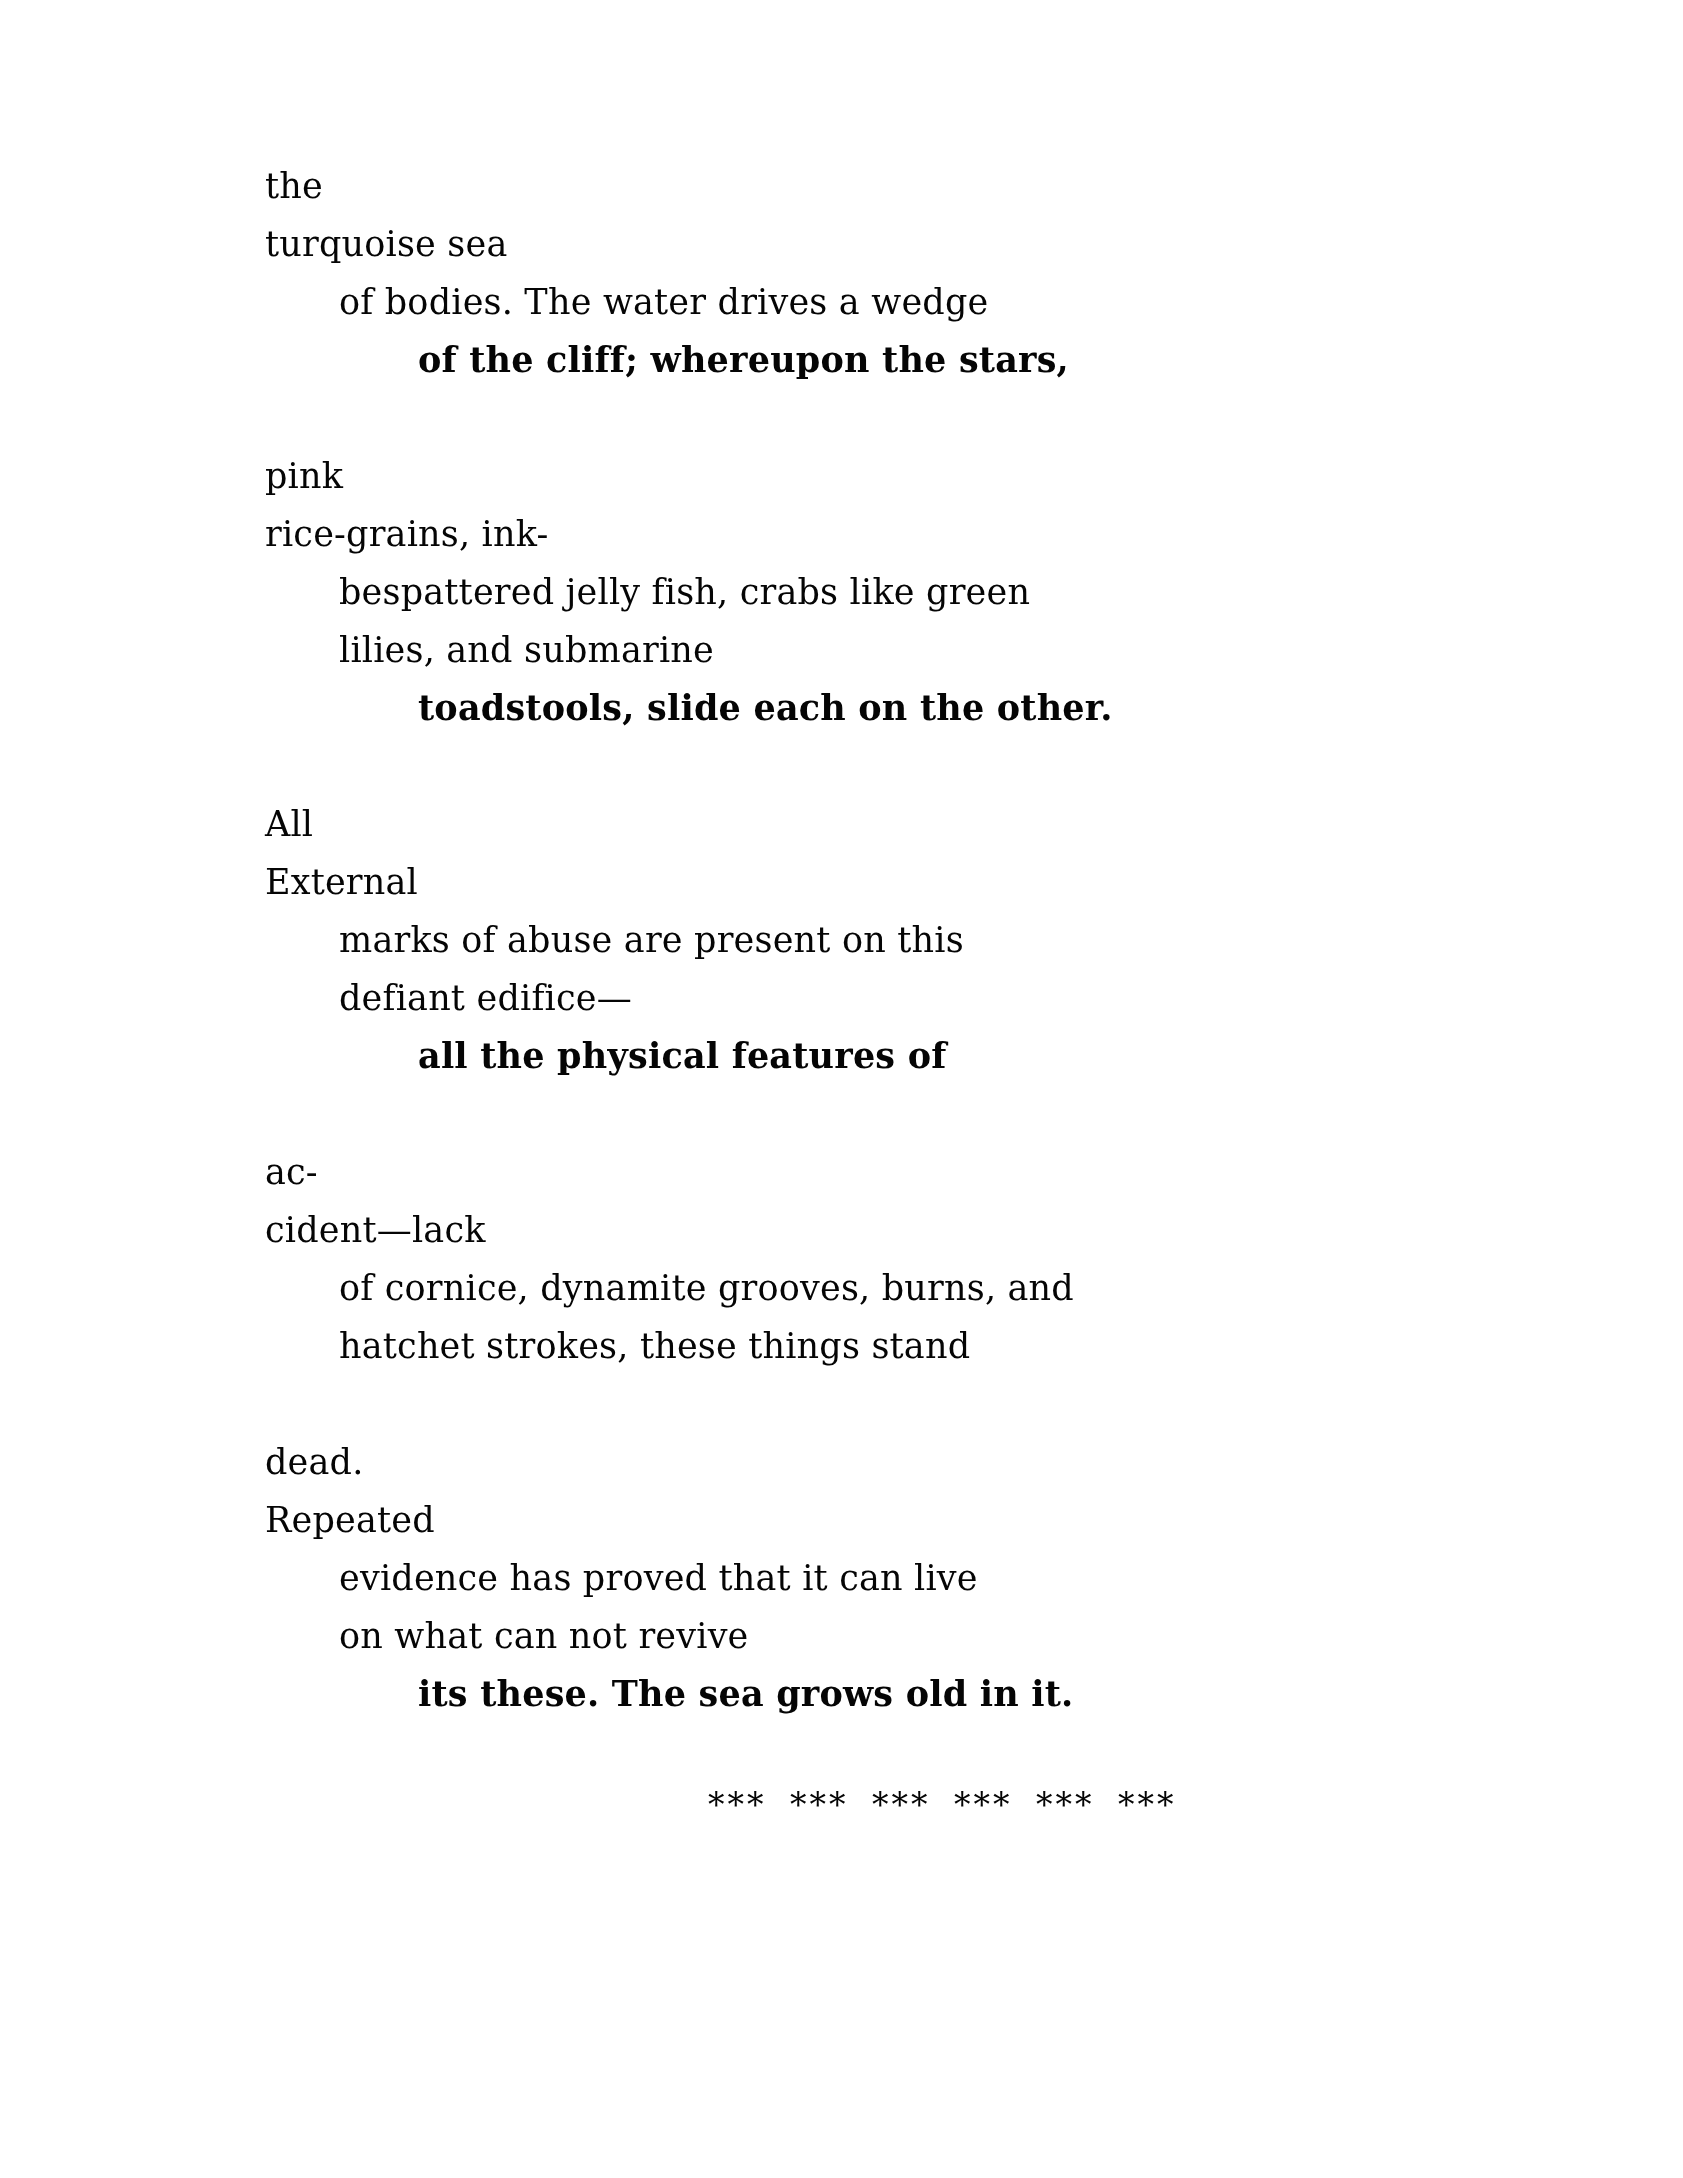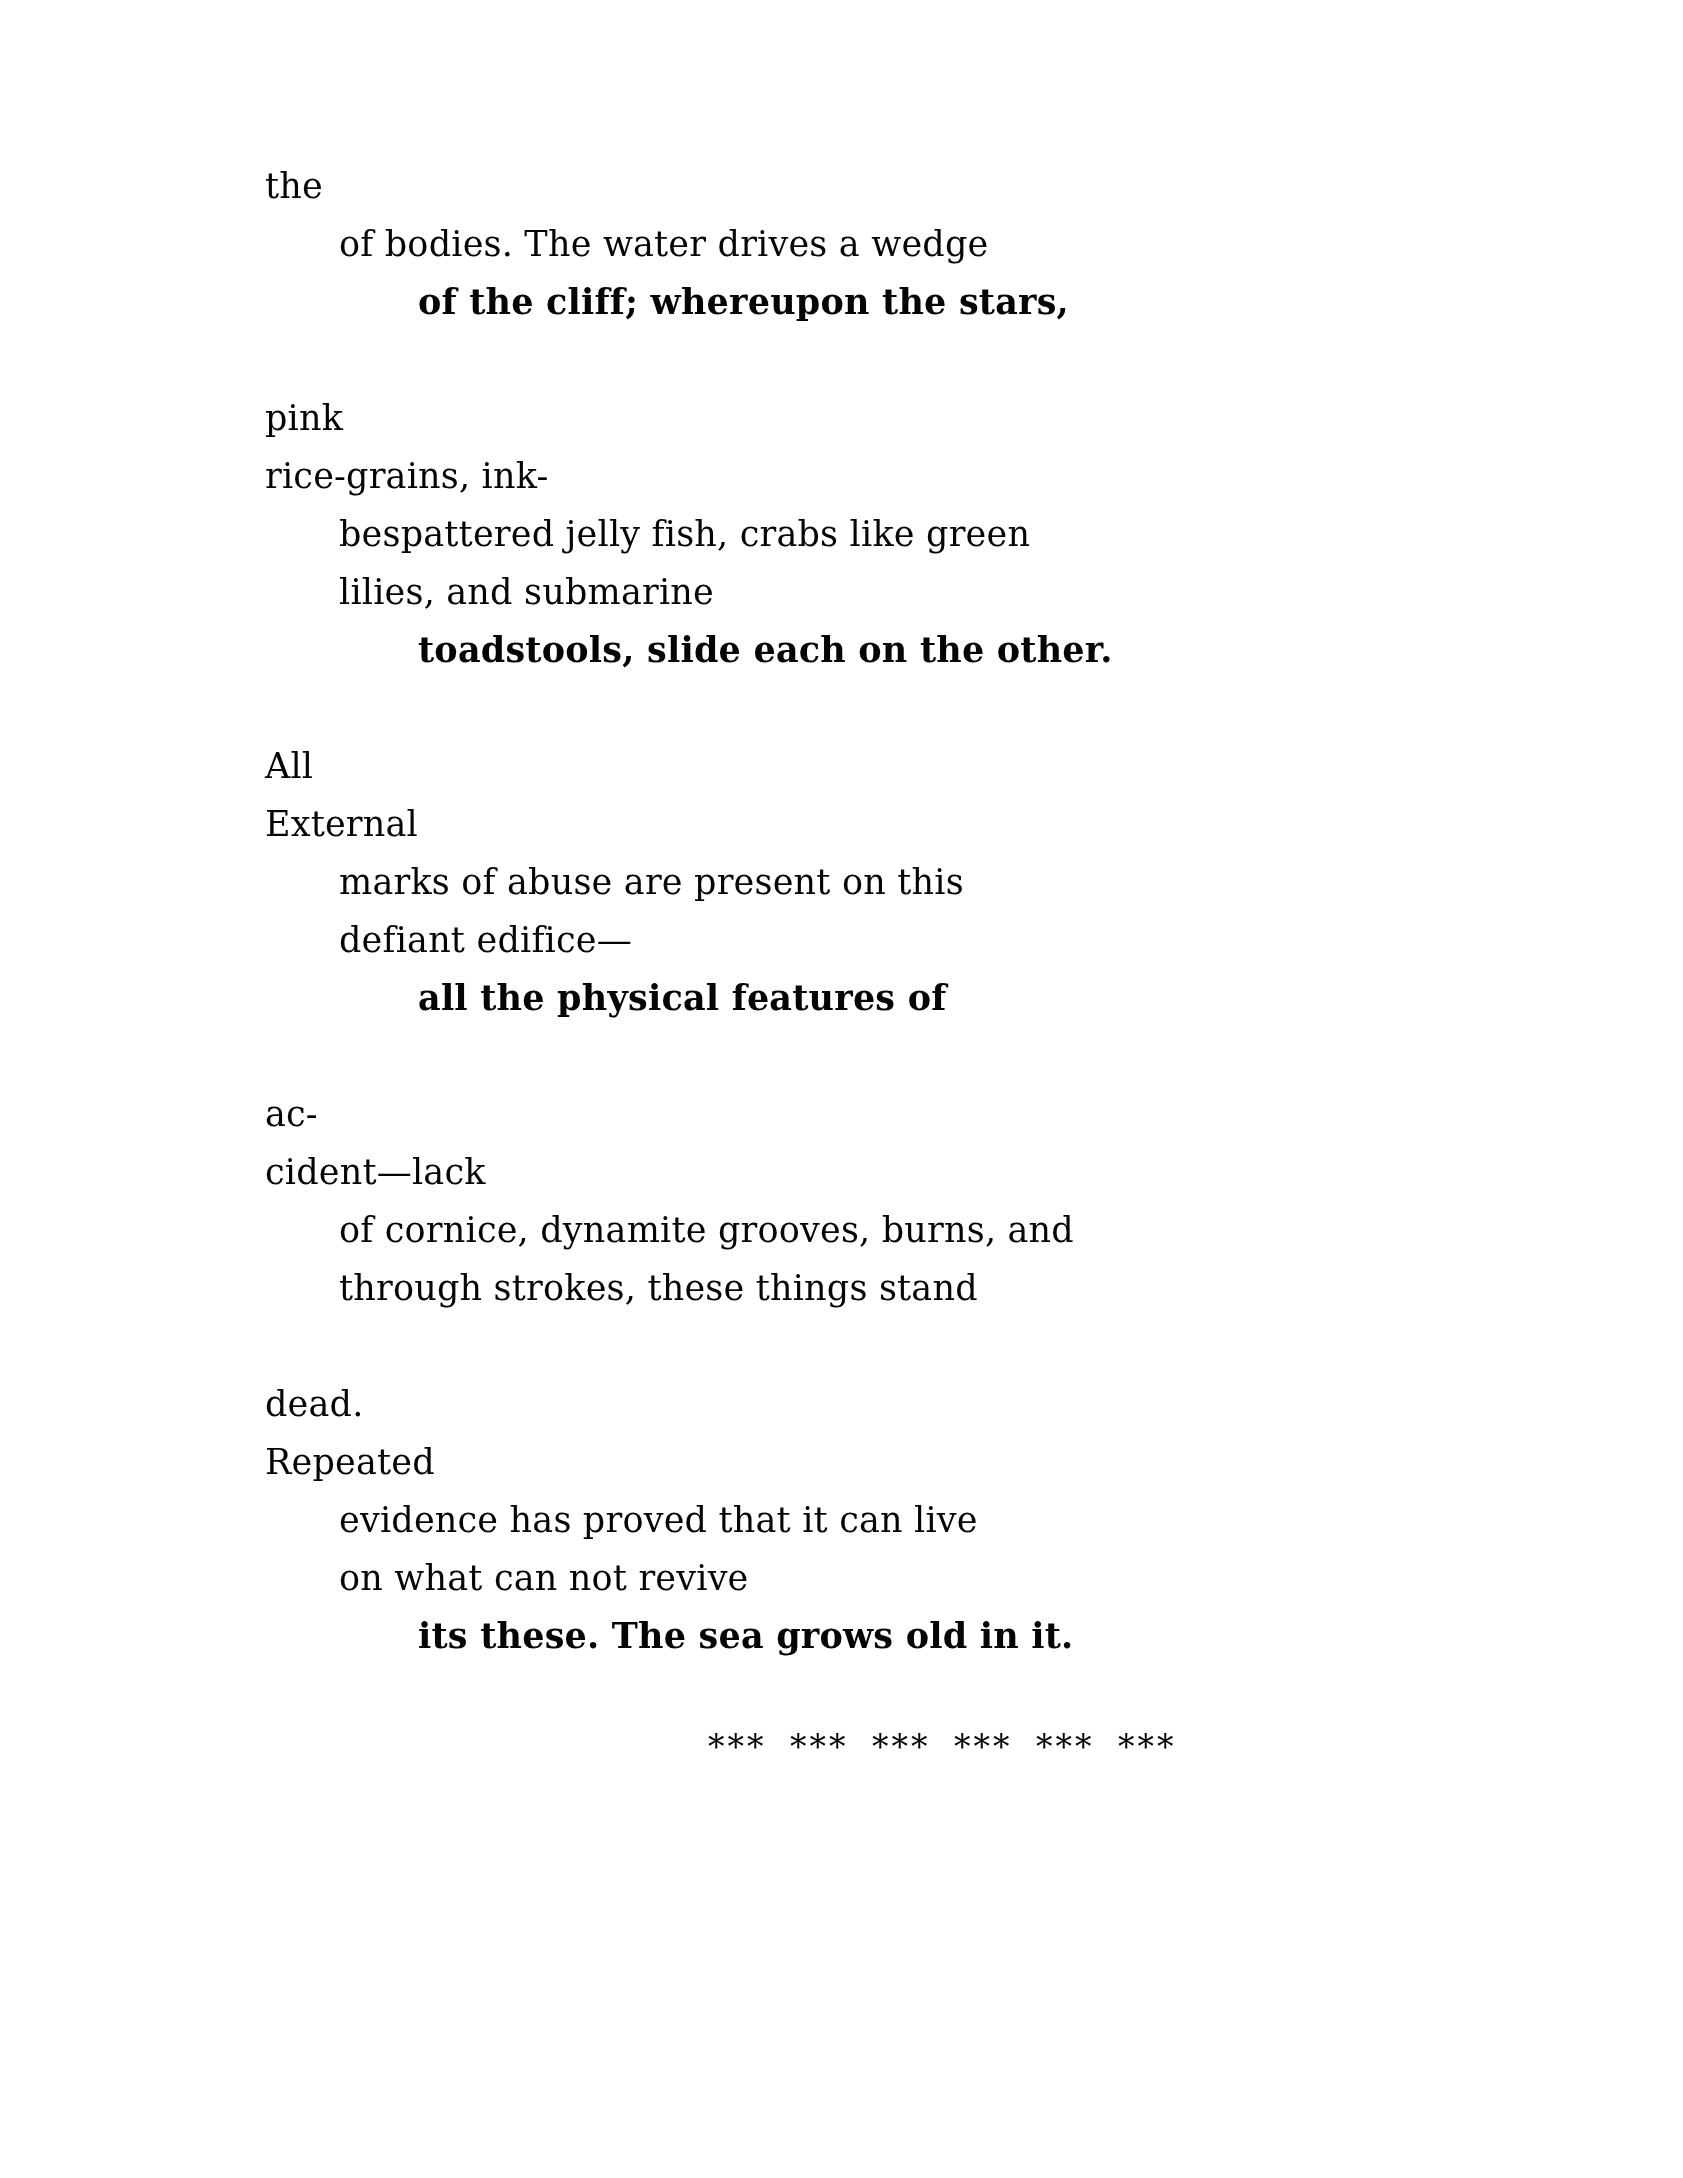--- a/index.html
+++ b/index.html
@@ -44,20 +44,21 @@
   }
 </style>
 </head>
 <body>
 
 <div class="page">
   <div class="poem">
 
     <div class="stanza">
         <div class="line indent-0">the</div>
+        <div class="line indent-0">turquoise sea</div>
         <div class="line indent-1">of bodies. The water drives a wedge</div>
         <div class="line indent-2">of the cliff; whereupon the stars,</div>
       </div>
       <div class="stanza">
         <div class="line indent-0">pink</div>
         <div class="line indent-0">rice-grains, ink-</div>
         <div class="line indent-1">bespattered jelly fish, crabs like green</div>
         <div class="line indent-1">lilies, and submarine</div>
         <div class="line indent-2">toadstools, slide each on the other.</div>
       </div>
@@ -65,21 +66,21 @@
         <div class="line indent-0">All</div>
         <div class="line indent-0">External</div>
         <div class="line indent-1">marks of abuse are present on this</div>
         <div class="line indent-1">defiant edifice—</div>
         <div class="line indent-2">all the physical features of</div>
       </div>
       <div class="stanza">
         <div class="line indent-0">ac-</div>
         <div class="line indent-0">cident—lack</div>
         <div class="line indent-1">of cornice, dynamite grooves, burns, and</div>
-        <div class="line indent-1">through strokes, these things stand</div>
+        <div class="line indent-1">hatchet strokes, these things stand</div>
       </div>
       <div class="stanza">
         <div class="line indent-0">dead.</div>
         <div class="line indent-0">Repeated</div>
         <div class="line indent-1">evidence has proved that it can live</div>
         <div class="line indent-1">on what can not revive</div>
         <div class="line indent-2">its these. The sea grows old in it.</div>
       </div>
       <div class="separator">*** *** *** *** *** ***</div>
   </div>

